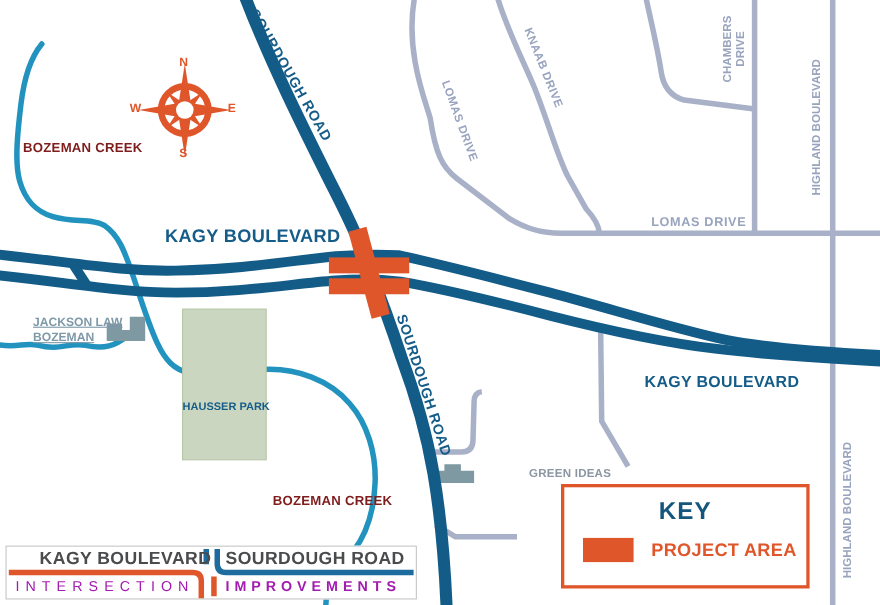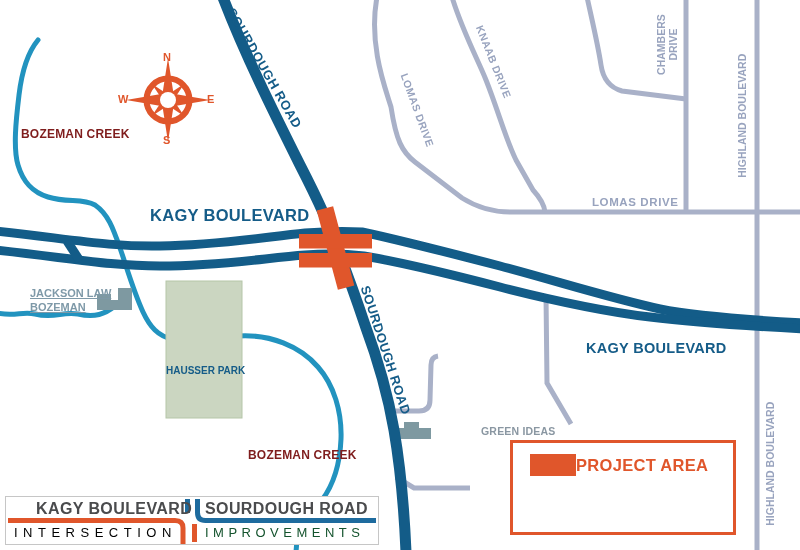--- a/index.html
+++ b/index.html
@@ -15,30 +15,30 @@
   .orange{color:#E0562B;}
   .rot{transform-origin:0 0;}
   .vcenter{text-align:center;}
   
   #keybox{position:absolute;left:510px;top:440px;width:220px;height:89px;
           border:3px solid #E0562B;background:#fff;}
   #keybox .ktitle{margin-top:9px;text-align:center;font-size:22px;font-weight:700;
           color:#15567D;letter-spacing:1px;}
   #keybox .krow{display:flex;align-items:center;margin-top:11px;padding-left:17px;}
   #keybox .swatch{width:46px;height:22px;background:#E0562B;}
-  #keybox .klabel{font-size:16.5px;font-weight:700;color:#E0562B;
+  #keybox .klabel{margin-left:16px;font-size:16.5px;font-weight:700;color:#E0562B;
           letter-spacing:0.3px;}
   
   #logobox{position:absolute;left:5px;top:496px;width:372px;height:47px;
            border:1px solid #C6C6C6;background:#fff;}
   #logobox .ltext{position:absolute;font-weight:700;color:#4A4B4D;white-space:nowrap;}
   #logobox .row1a{left:30px;top:3px;font-size:16px;letter-spacing:0.4px;}
   #logobox .row1b{left:199px;top:3px;font-size:16px;letter-spacing:0.4px;}
-  #logobox .row2a{left:8px;top:28px;font-size:13px;font-weight:400;letter-spacing:5.5px;color:#000000;}
-  #logobox .row2b{left:199px;top:28px;font-size:13px;font-weight:400;letter-spacing:4.5px;color:#14532d;}
+  #logobox .row2a{left:8px;top:28px;font-size:13px;font-weight:400;letter-spacing:5.5px;color:#a21caf;}
+  #logobox .row2b{left:199px;top:28px;font-size:13px;font-weight:700;letter-spacing:4.5px;color:#a21caf;}
   #logobox svg{position:absolute;left:0;top:0;}
 </style>
 </head>
 <body>
 
 <div id="stage">
 
   <svg id="mapsvg" width="800" height="550" viewBox="0 0 800 550">
 
     <g stroke="#A9B1C8" stroke-width="5" fill="none">
@@ -134,20 +134,21 @@
   <div class="mlabel blue" style="left:586px;top:341px;font-size:14.5px;letter-spacing:0.3px;">KAGY BOULEVARD</div>
 
   <div class="mlabel grayroad vcenter" style="left:709px;top:458px;width:124px;transform:rotate(-90deg);font-size:10.5px;">HIGHLAND BOULEVARD</div>
 
   <div class="mlabel orange" style="left:163px;top:51px;font-size:11px;">N</div>
   <div class="mlabel orange" style="left:207px;top:93px;font-size:11px;">E</div>
   <div class="mlabel orange" style="left:163px;top:134px;font-size:11px;">S</div>
   <div class="mlabel orange" style="left:118px;top:93px;font-size:11px;">W</div>
 
   <div id="keybox">
+    <div class="ktitle">KEY</div>
     <div class="krow">
       <div class="swatch"></div>
       <div class="klabel">PROJECT AREA</div>
     </div>
   </div>
 
   <div id="logobox">
     <svg width="372" height="47" viewBox="0 0 372 47">
       <path d="M 2,23.5 L 169,23.5 Q 177,23.5 177,31 L 177,47" stroke="#E0562B" stroke-width="5" fill="none"></path>
       <path d="M 188.5,27 L 188.5,45" stroke="#E0562B" stroke-width="5" fill="none"></path>

